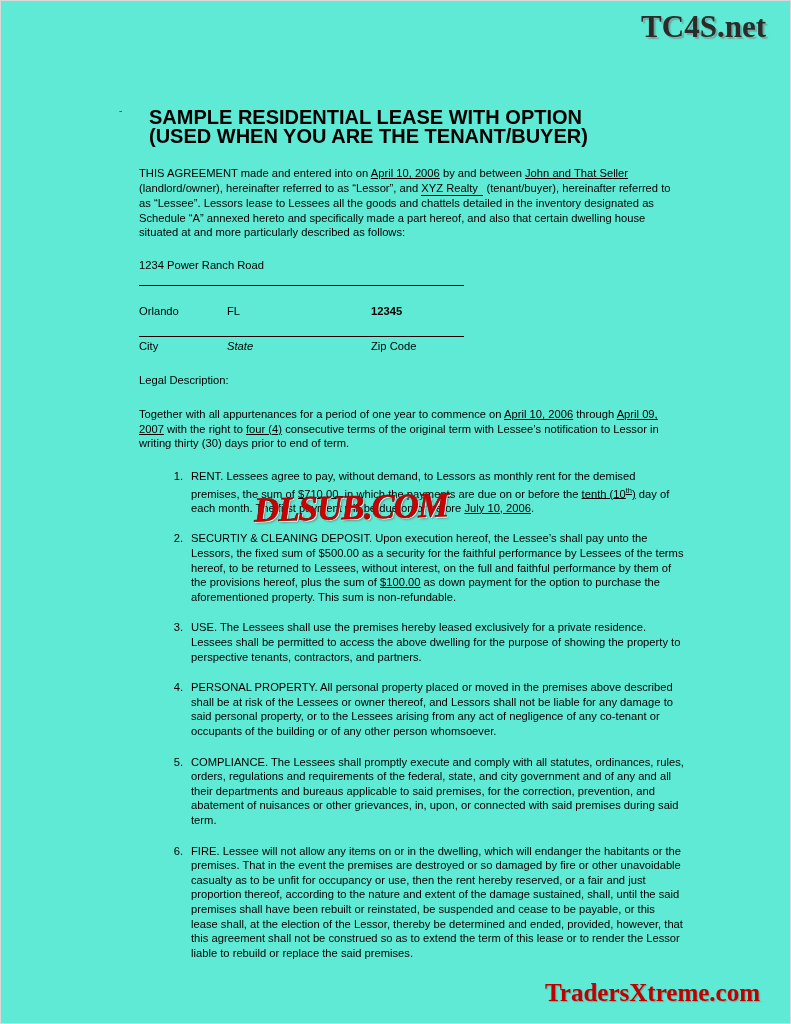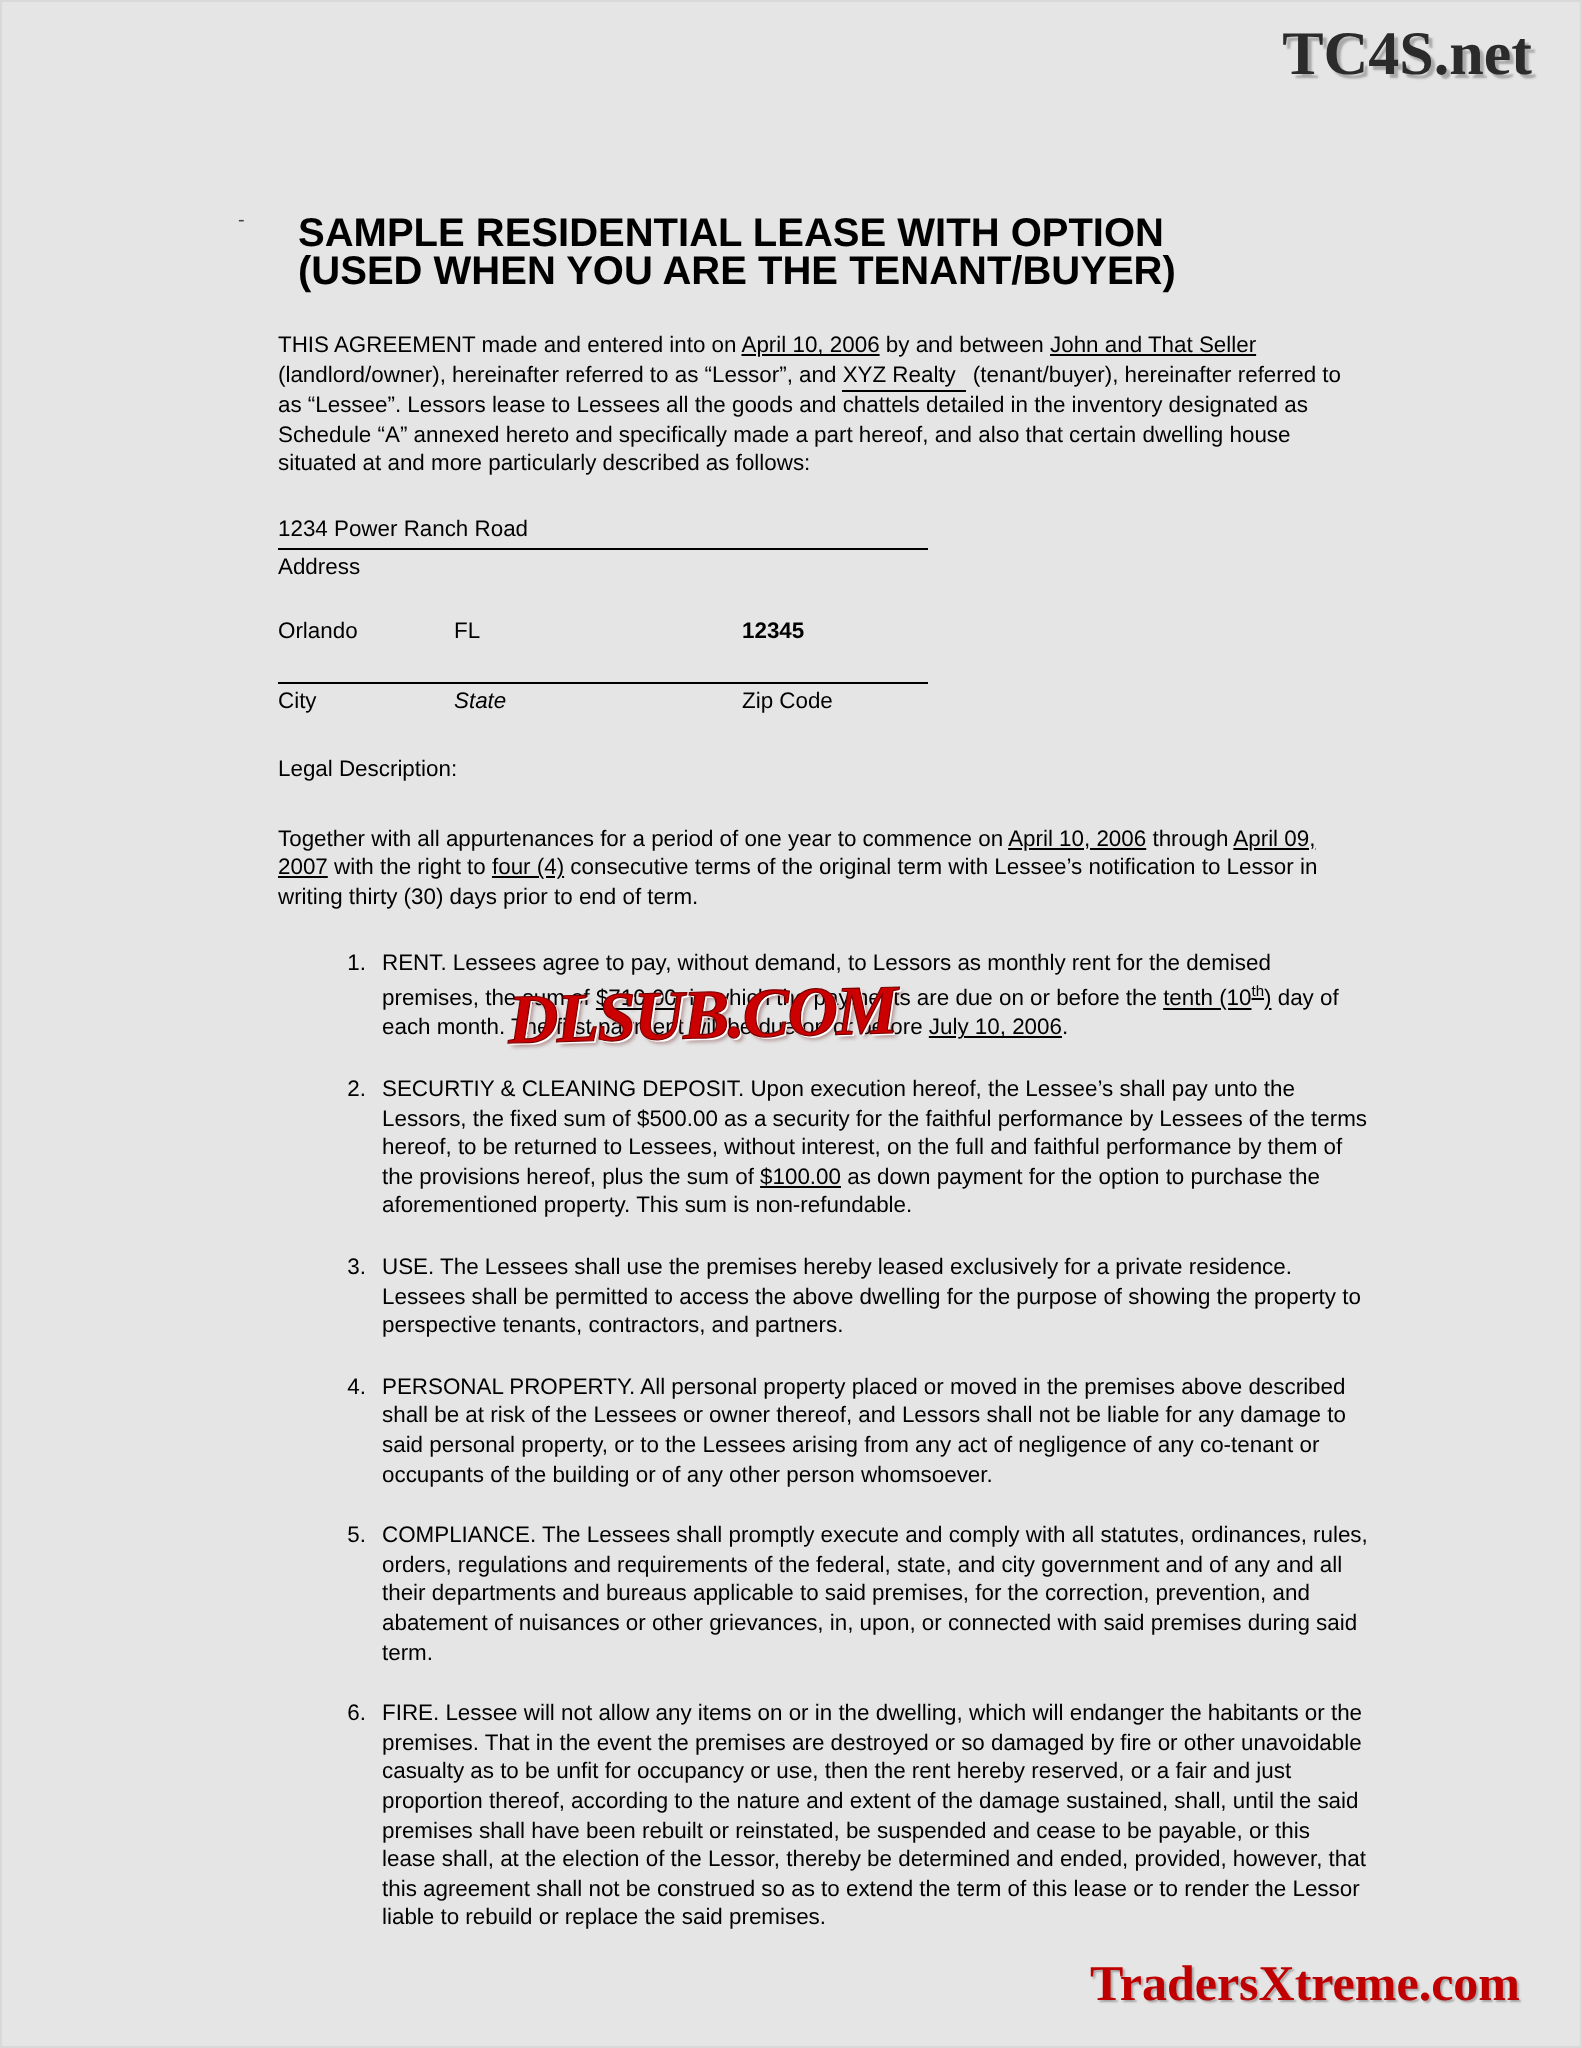--- a/index.html
+++ b/index.html
@@ -13,21 +13,21 @@
     position: relative;
     font-family: "Liberation Sans", sans-serif;
     color: #000000;
     overflow: hidden;
   }
   .page {
     position: absolute;
     left: 0; top: 0;
     width: 791px;
     height: 1024px;
-    background: #e5e5e5;
+    background: #5eead4;
     border: 1px solid #d9d9d9;
     box-sizing: border-box;
   }
 
   
   .wm-top {
     position: absolute;
     top: 8px;
     right: 24px;
     font-family: "Liberation Serif", serif;
@@ -101,21 +101,21 @@
     min-width: 62px;
     text-align: left;
   }
 
   .field-block {
     margin-top: 18px;
   }
   .field-line {
     border-bottom: 1px solid #000;
     width: 325px;
-    padding-bottom: 1px;
+    padding-bottom: 12px;
   }
   .field-label {
     margin-top: 2px;
   }
   .addr-row {
     position: relative;
     width: 325px;
     border-bottom: 1px solid #000;
     padding-bottom: 18px;
     height: 14px;
@@ -179,21 +179,20 @@
       <span>(USED WHEN YOU ARE THE TENANT/BUYER)</span>
     </div>
 
     <div class="para">
       <span>THIS AGREEMENT made and entered into on </span><span class="u">April 10, 2006</span><span> by and between </span><span class="u">John and That Seller</span><br>
       <span>(landlord/owner), hereinafter referred to as “Lessor”, and </span><span class="uline-gap">XYZ Realty</span><span> (tenant/buyer), hereinafter referred to as “Lessee”. Lessors lease to Lessees all the goods and chattels detailed in the inventory designated as Schedule “A” annexed hereto and specifically made a part hereof, and also that certain dwelling house situated at and more particularly described as follows:</span>
     </div>
 
     <div class="field-block">
       <div class="field-line">1234 Power Ranch Road</div>
-      <div class="field-label">Address</div>
     </div>
 
     <div class="field-block">
       <div class="addr-row">
         <span class="c1">Orlando</span>
         <span class="c2">FL</span>
         <span class="c3">12345</span>
       </div>
       <div class="addr-labels">
         <span class="c1">City</span>

